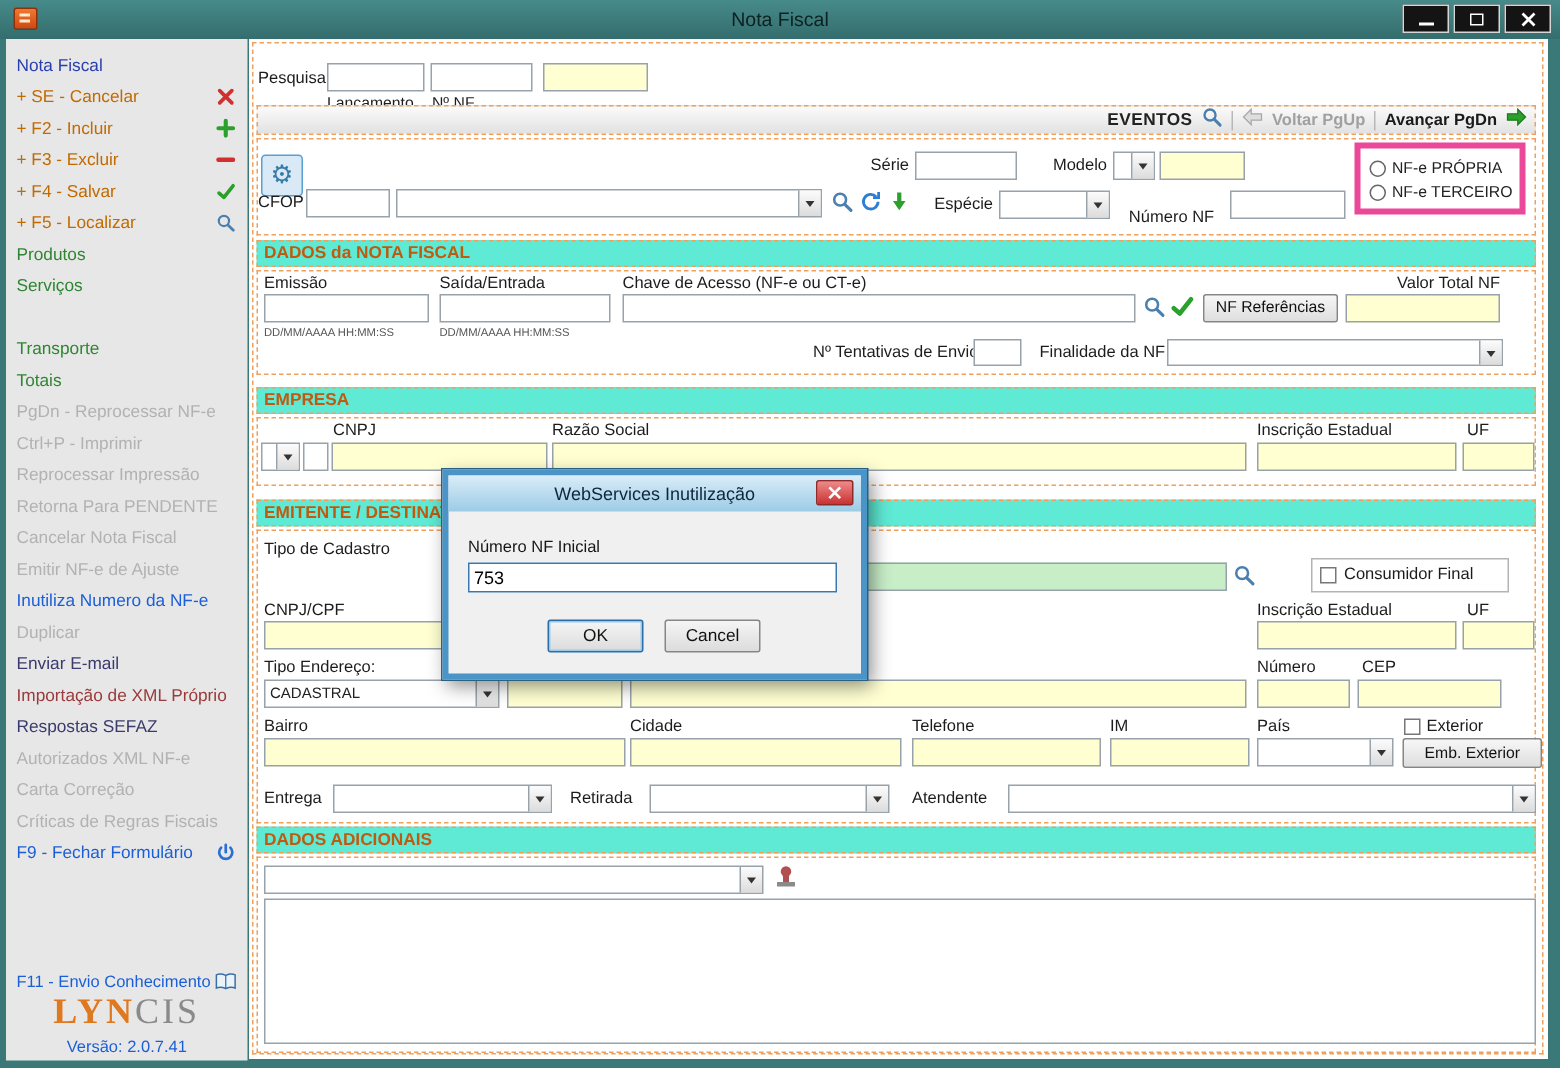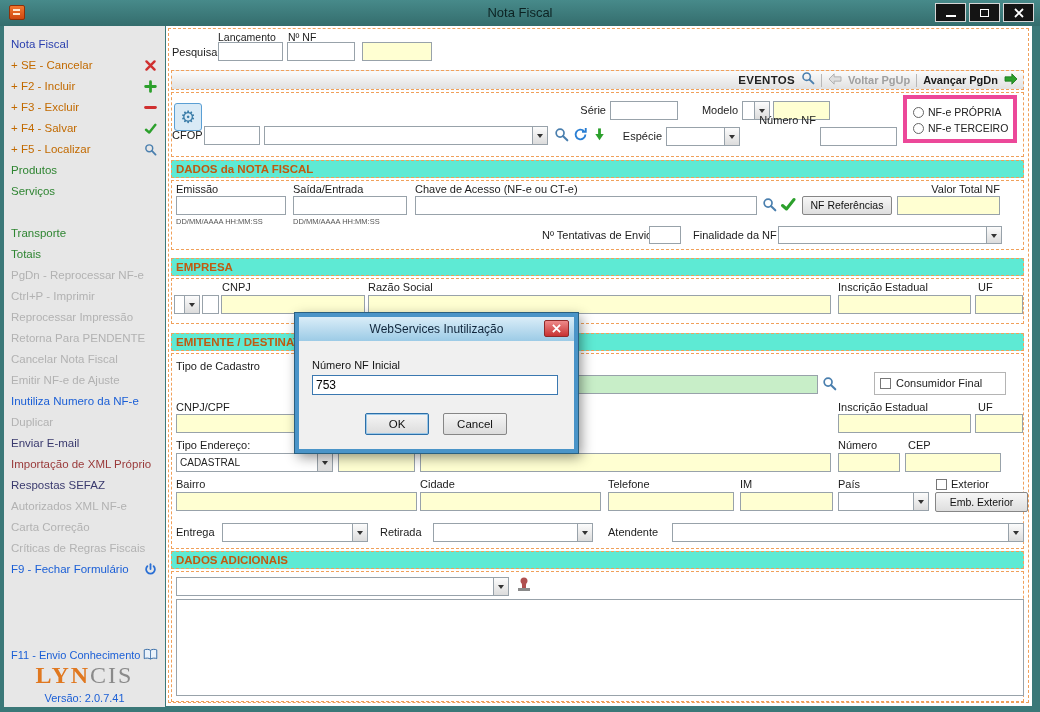--- a/index.html
+++ b/index.html
@@ -27,21 +27,21 @@
   .sb-foot-know .sb-book{position:absolute;left:132px;top:0;}
   .logo{position:absolute;left:0;right:0;top:636px;text-align:center;font-size:24px;letter-spacing:2px;line-height:26px;font-family:Liberation Serif, serif;}
   .logo .lyn{color:#e07820;font-weight:bold;}
   .logo .cis{color:#8a8a8a;}
   .version{position:absolute;left:0;right:0;top:666px;text-align:center;color:#1b5fd6;font-size:11px;}
 
   
   .main{position:absolute;left:166px;top:26px;width:866px;height:680px;background:#fff;}
   .mframe{position:absolute;left:2px;top:2px;right:3px;bottom:3px;border:1px dashed #f0a05a;pointer-events:none;}
   .lb{position:absolute;font-size:11px;color:#1c1c1c;white-space:nowrap;}
-  .lbs{font-size:10.5px;}
+  .lbs{font-size:10.5px;margin-top:32px;}
   .hint{position:absolute;font-size:7.5px;color:#555;white-space:nowrap;}
   .fld{position:absolute;height:19px;background:#fff;border:1px solid #98a2aa;}
   .yl{background:#ffffd2;} .gr{background:#c8eec8;}
   .combo .cav{position:absolute;right:0;top:0;bottom:0;width:15px;background:linear-gradient(#fcfcfc,#dcdcdc);border-left:1px solid #98a2aa;}
   .combo .cav::after{content:"";position:absolute;left:4px;top:7px;border:3.5px solid transparent;border-top:4px solid #333;}
   .combo .ctext{position:absolute;left:3px;top:1px;font-size:10px;line-height:16px;color:#222;}
   .sech{position:absolute;height:18px;border:1px dashed #f0a05a;font-weight:bold;font-size:11.5px;color:#c05a10;line-height:16px;padding-left:4px;background:#5eead4;}
   .secc{position:absolute;border:1px dashed #f0a05a;}
   .icon{position:absolute;width:16px;height:16px;}
   .pbtn{position:absolute;background:linear-gradient(#f7f7f7,#dedede);border:1px solid #868686;font-size:10.5px;text-align:center;color:#111;border-radius:2px;}
@@ -207,21 +207,21 @@
     <div class="lb" style="left:522px;top:78px;width:50px;text-align:right">Modelo</div>
     <div class="fld combo" style="left:576px;top:75px;width:28px">
         <div class="cav"></div>
       </div>
     <div class="fld yl" style="left:607px;top:75px;width:57px"></div>
 
     <div class="lb" style="left:444px;top:104px;width:52px;text-align:right">Espécie</div>
     <div class="fld combo" style="left:500px;top:101px;width:74px">
         <div class="cav"></div>
       </div>
-    <div class="lb" style="left:580px;top:88px;width:70px;text-align:right">Número NF</div>
+    <div class="lb" style="left:580px;top:113px;width:70px;text-align:center">Número NF</div>
     <div class="fld" style="left:654px;top:101px;width:77px"></div>
 
     <div class="rframe" style="left:737px;top:69px;width:114px;height:48px">
       <div class="radio" style="left:6px;top:8px"></div>
       <div class="rlabel" style="left:21px;top:7px">NF-e PRÓPRIA</div>
       <div class="radio" style="left:6px;top:24px"></div>
       <div class="rlabel" style="left:21px;top:23px">NF-e TERCEIRO</div>
     </div>
     <div class="intext" style="left:742px;top:119px;width:108px;text-align:right">Internet Ativa</div>
 

